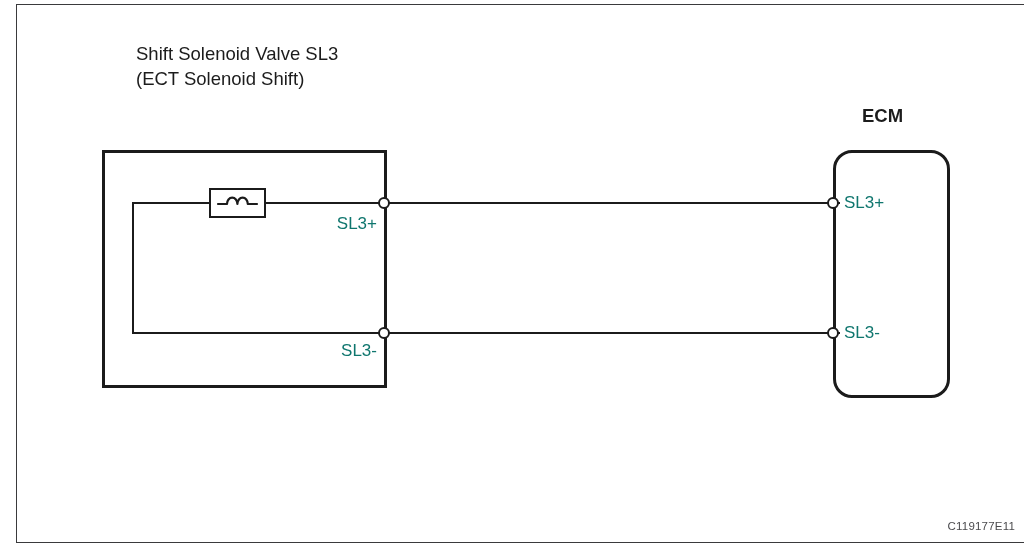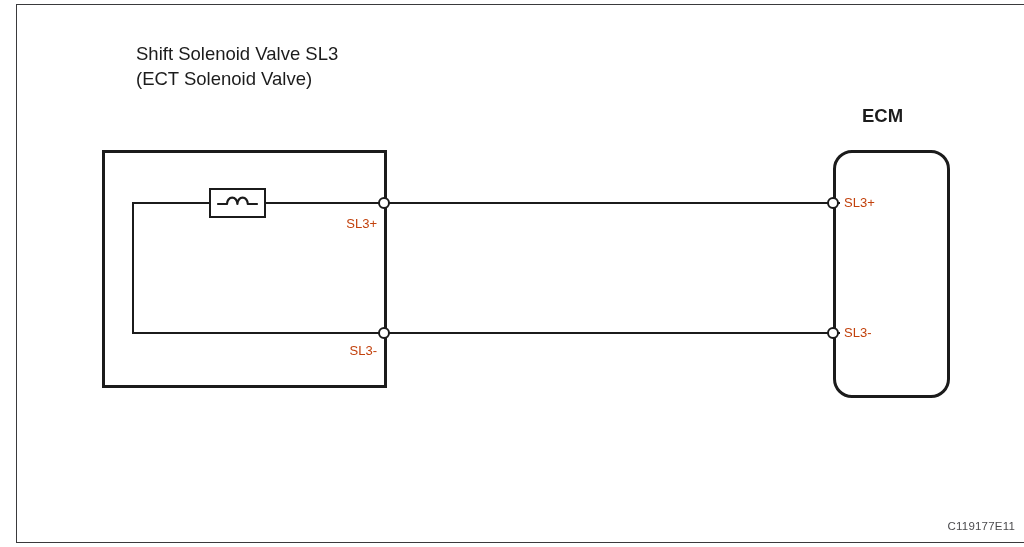--- a/index.html
+++ b/index.html
@@ -119,23 +119,23 @@
     height: 12px;
     border: 2.4px solid #1b1b1b;
     border-radius: 50%;
     background: #ffffff;
     box-sizing: border-box;
   }
 
   
   .pin-label {
     position: absolute;
-    font-size: 13px;
+    font-size: 17px;
     line-height: 20px;
-    color: #c2410c;
+    color: #0f766e;
     white-space: nowrap;
   }
   .pin-label.right-aligned {
     text-align: right;
   }
 
   
   #figure-code {
     position: absolute;
     right: 12px;
@@ -149,21 +149,21 @@
 </style>
 </head>
 <body>
 
 <div id="page">
 
   <div id="frame">
 
     <div class="title-block">
       <div>Shift Solenoid Valve SL3</div>
-      <div>(ECT Solenoid Valve)</div>
+      <div>(ECT Solenoid Shift)</div>
     </div>
 
     <div class="ecm-title">ECM</div>
 
     <div id="solenoid-box"></div>
 
     <div class="wire-h" style="left:115px; top:197px; width:256px;"></div>
     <div class="wire-v" style="left:115px; top:197px; height:132px;"></div>
     <div class="wire-h" style="left:115px; top:327px; width:256px;"></div>
 

